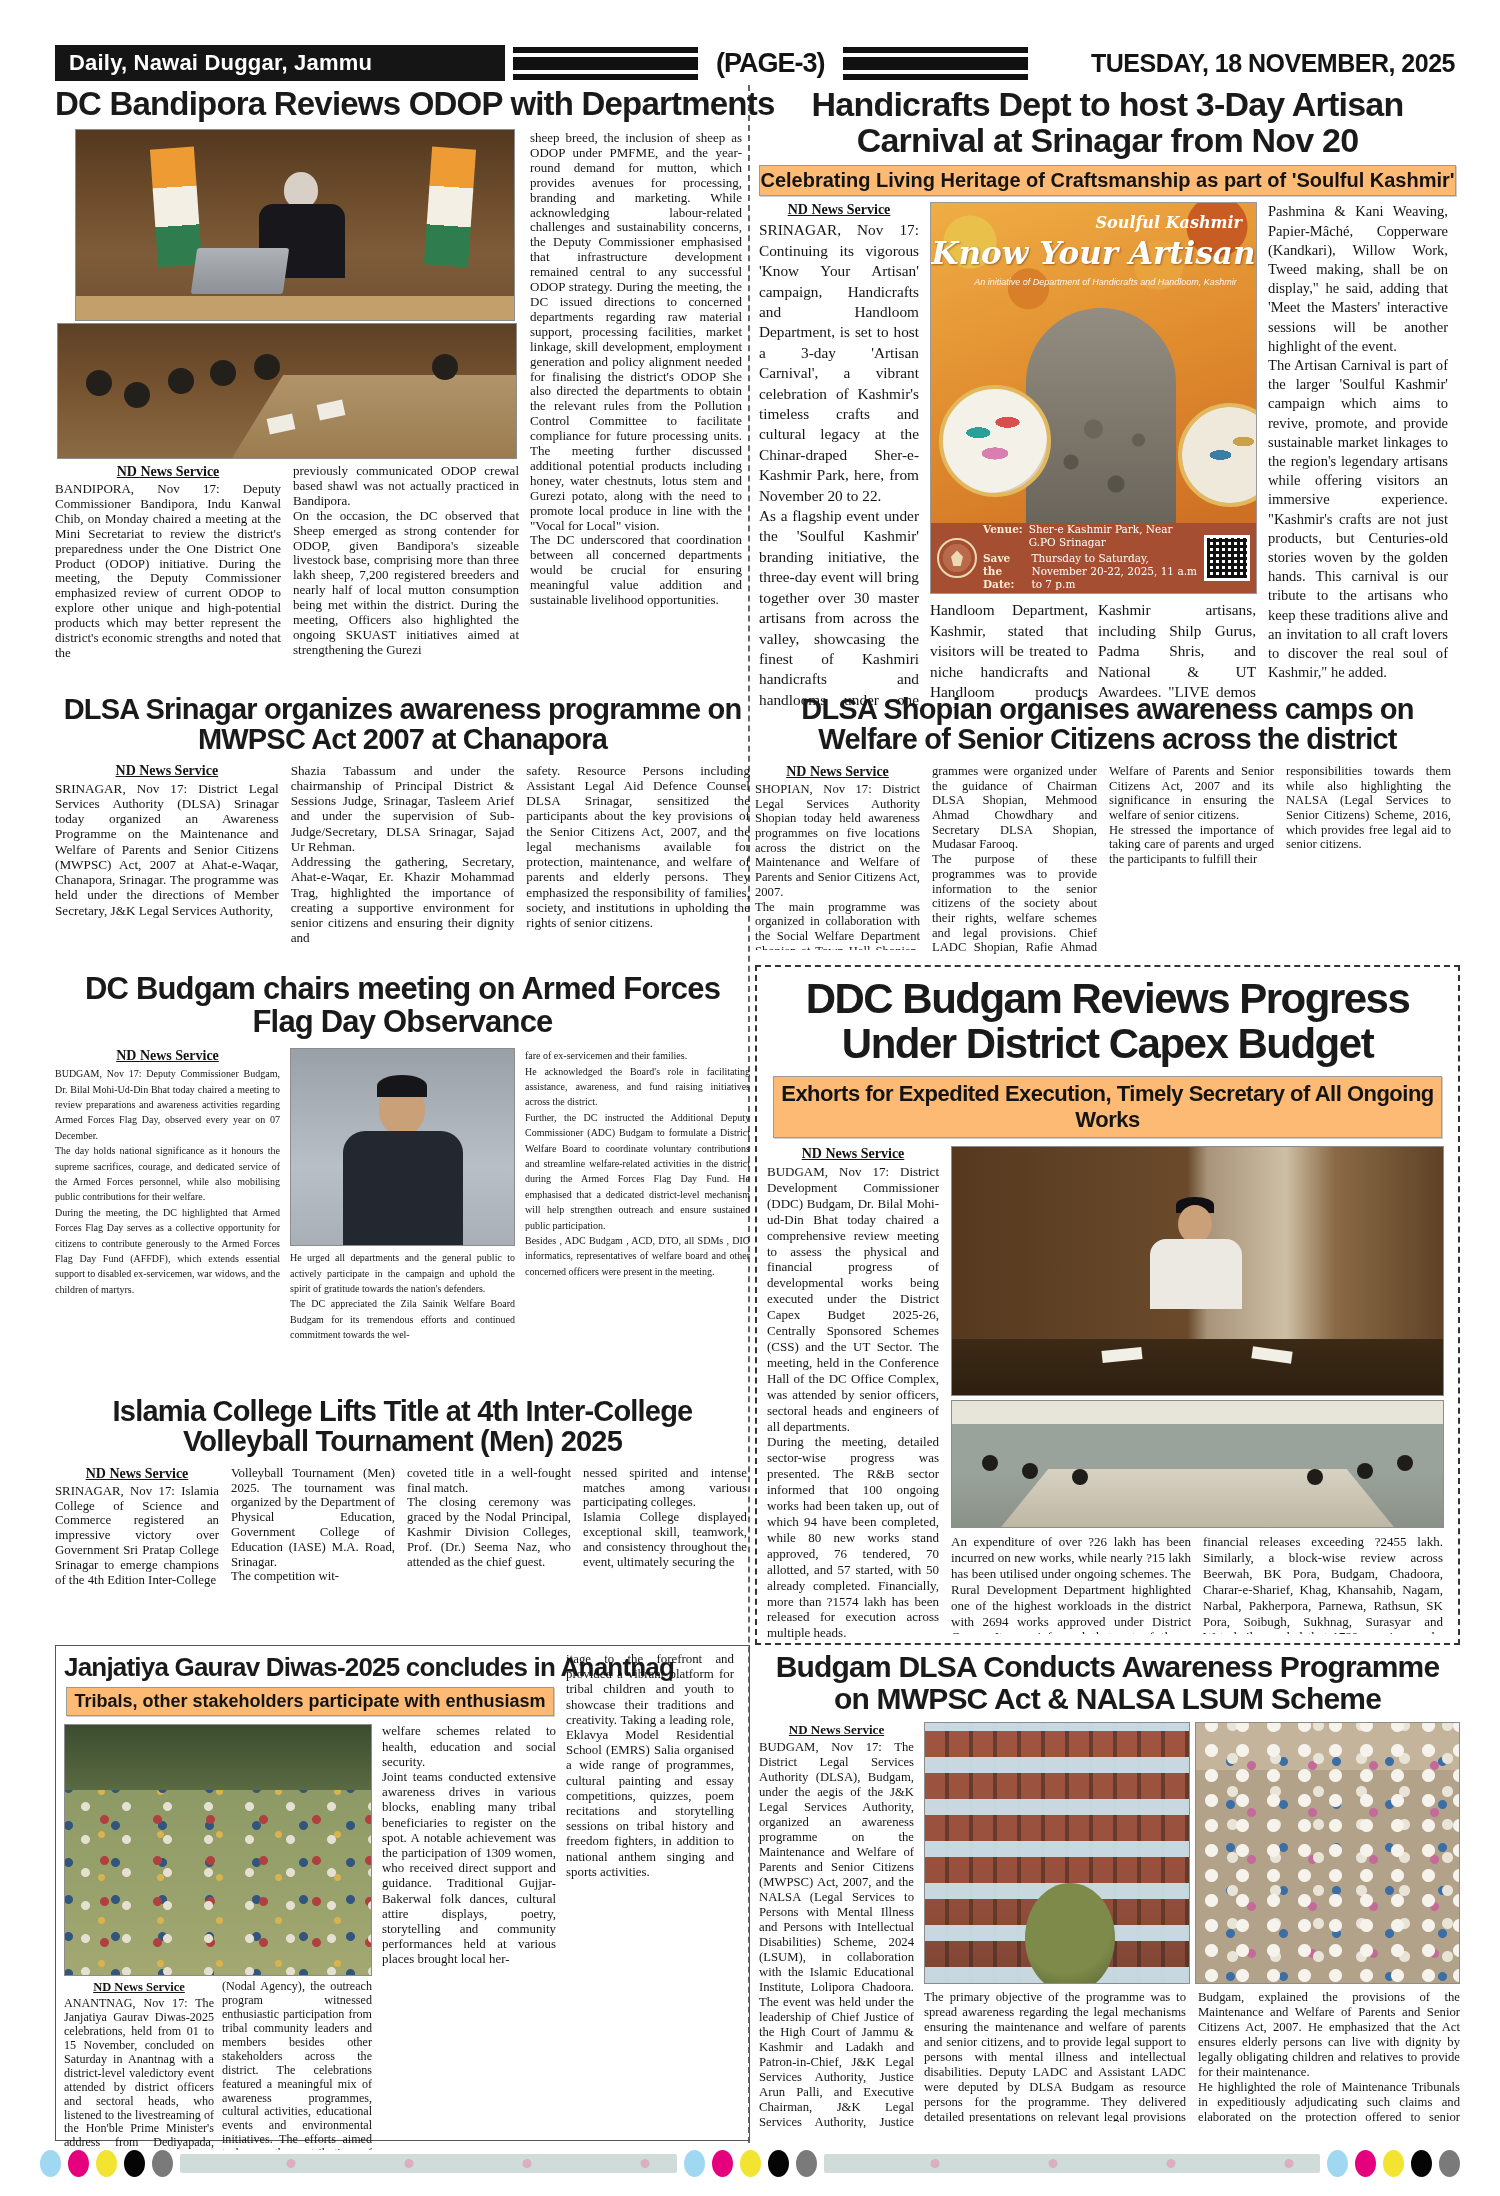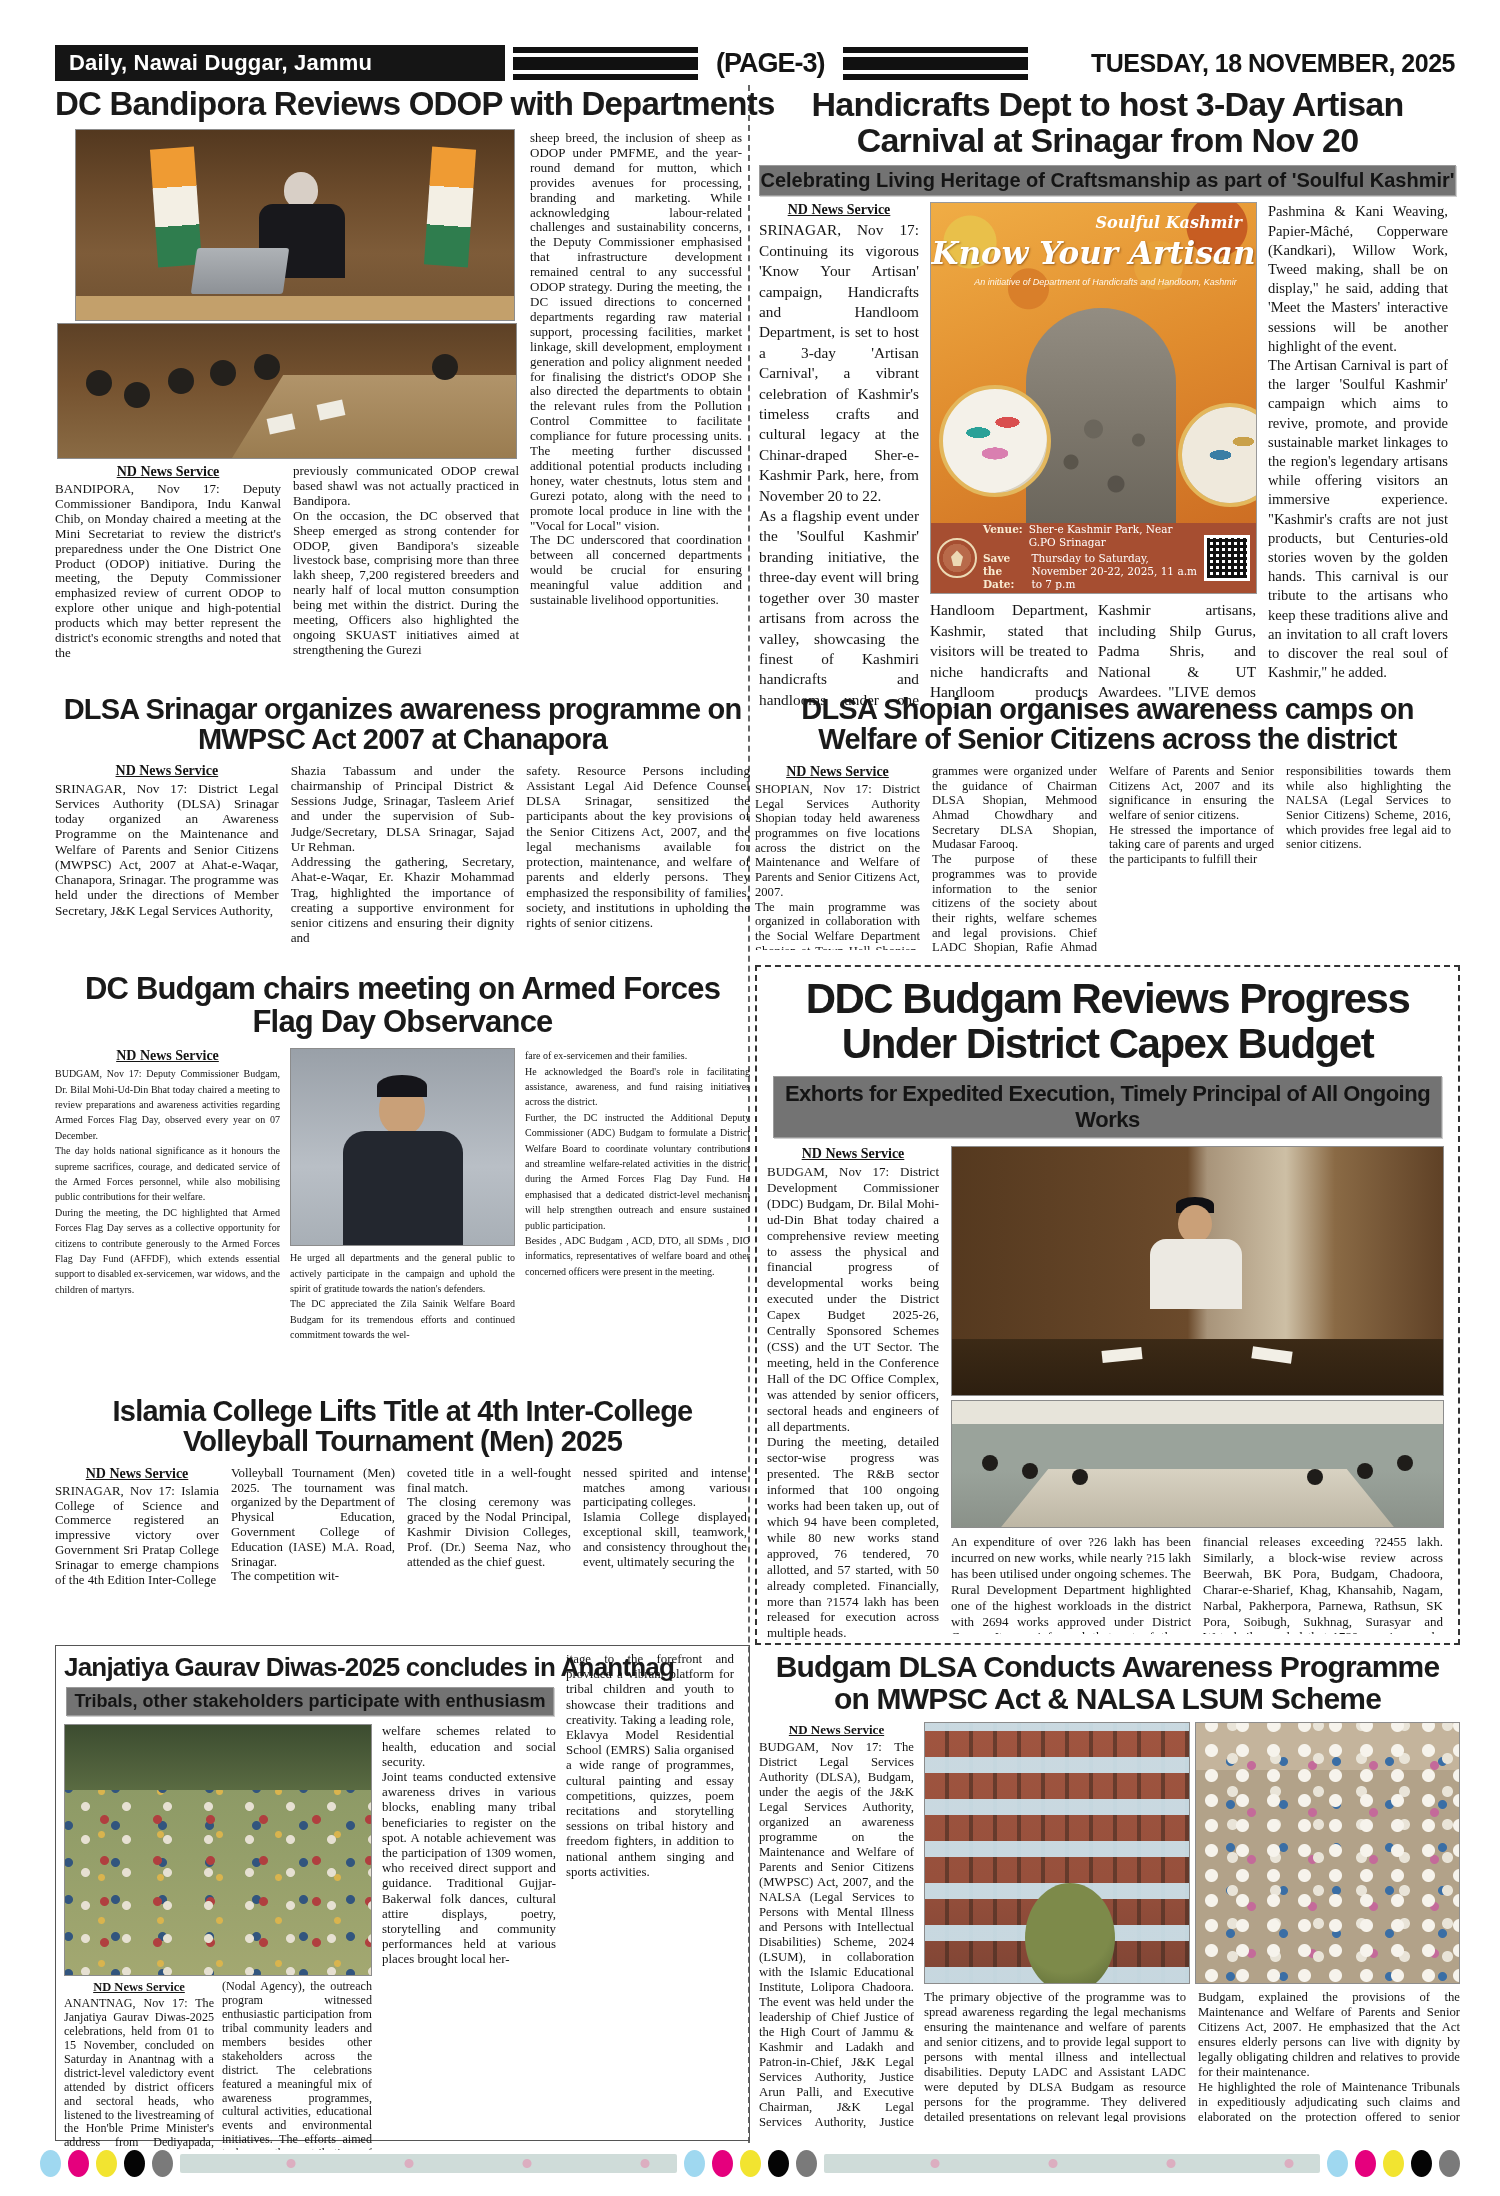--- a/index.html
+++ b/index.html
@@ -15,21 +15,21 @@
   .mh-page { font-family:"Liberation Sans",sans-serif; font-weight:bold; font-size:27px; letter-spacing:-1px; padding:0 10px; white-space:nowrap; }
   .mh-date { font-family:"Liberation Sans",sans-serif; font-weight:bold; font-size:25px; letter-spacing:-0.5px; margin-left:auto; white-space:nowrap; }
 
   
   .region-left  { position:absolute; left:55px;  top:85px; width:695px; }
   .region-right { position:absolute; left:755px; top:85px; width:705px; }
   .center-rule { position:absolute; left:748px; top:85px; height:2058px; border-left:2px dashed #666; }
 
   
   .hl { font-family:"Liberation Sans",sans-serif; font-weight:bold; text-align:center; letter-spacing:-0.8px; line-height:1.05; color:#1a1a1a; }
-  .subbox { border:1px solid #9a9a9a; box-shadow:1px 1px 0 #cfcfcf; font-family:"Liberation Sans",sans-serif; font-weight:bold; text-align:center; background:#737373; }
+  .subbox { border:1px solid #9a9a9a; box-shadow:1px 1px 0 #cfcfcf; font-family:"Liberation Sans",sans-serif; font-weight:bold; text-align:center; background:#fdba74; }
   .byline { font-weight:bold; text-decoration:underline; text-align:center; font-size:14px; margin-bottom:2px; }
   .bt { text-align:justify; white-space:pre-line; overflow:hidden; }
   .photo { position:relative; overflow:hidden; border:1px solid #8c8c8c; }
   .cols { display:flex; }
 
   
   .a1 { height:603px; display:flex; }
   .a1-main { width:465px; }
   .a1 .hl { font-size:33px; height:44px; padding-top:2px; white-space:nowrap; }
   .ph-odop1 { margin-left:20px; width:440px; height:192px; background:linear-gradient(180deg,#53381f 0%,#6d4c2c 35%,#7e5c39 65%,#6f5132 100%); }
@@ -443,21 +443,21 @@
 He stressed the importance of taking care of parents and urged the participants to fulfill their</div>
         </div>
         <div class="col">
           <div class="bt t-a4" style="height:190px">responsibilities towards them while also highlighting the NALSA (Legal Services to Senior Citizens) Scheme, 2016, which provides free legal aid to senior citizens.</div>
         </div>
       </div>
     </div>
 
     <div class="a6">
       <div class="hl">DDC Budgam Reviews Progress Under District Capex Budget</div>
-      <div class="subbox a6-sub">Exhorts for Expedited Execution, Timely Principal of All Ongoing Works</div>
+      <div class="subbox a6-sub">Exhorts for Expedited Execution, Timely Secretary of All Ongoing Works</div>
       <div class="a6-row">
         <div class="a6-c1">
           <div class="byline">ND News Service</div>
           <div class="bt t-a6" style="height:478px">BUDGAM, Nov 17: District Development Commissioner (DDC) Budgam, Dr. Bilal Mohi-ud-Din Bhat today chaired a comprehensive review meeting to assess the physical and financial progress of developmental works being executed under the District Capex Budget 2025-26, Centrally Sponsored Schemes (CSS) and the UT Sector. The meeting, held in the Conference Hall of the DC Office Complex, was attended by senior officers, sectoral heads and engineers of all departments.
 During the meeting, detailed sector-wise progress was presented. The R&amp;B sector informed that 100 ongoing works had been taken up, out of which 94 have been completed, while 80 new works stand approved, 76 tendered, 70 allotted, and 57 started, with 50 already completed. Financially, more than ?1574 lakh has been released for execution across multiple heads.
 The Hydraulic (Jal Shakti) Circle Budgam informed that all 8 ongoing works have been completed. Under new works, 21 projects have been approved, all are tendered, 20 allotted, and 13 started.</div>
         </div>
         <div class="a6-rt">
           <div class="photo ph-ddc1">
             <div class="d1-hair"></div>

